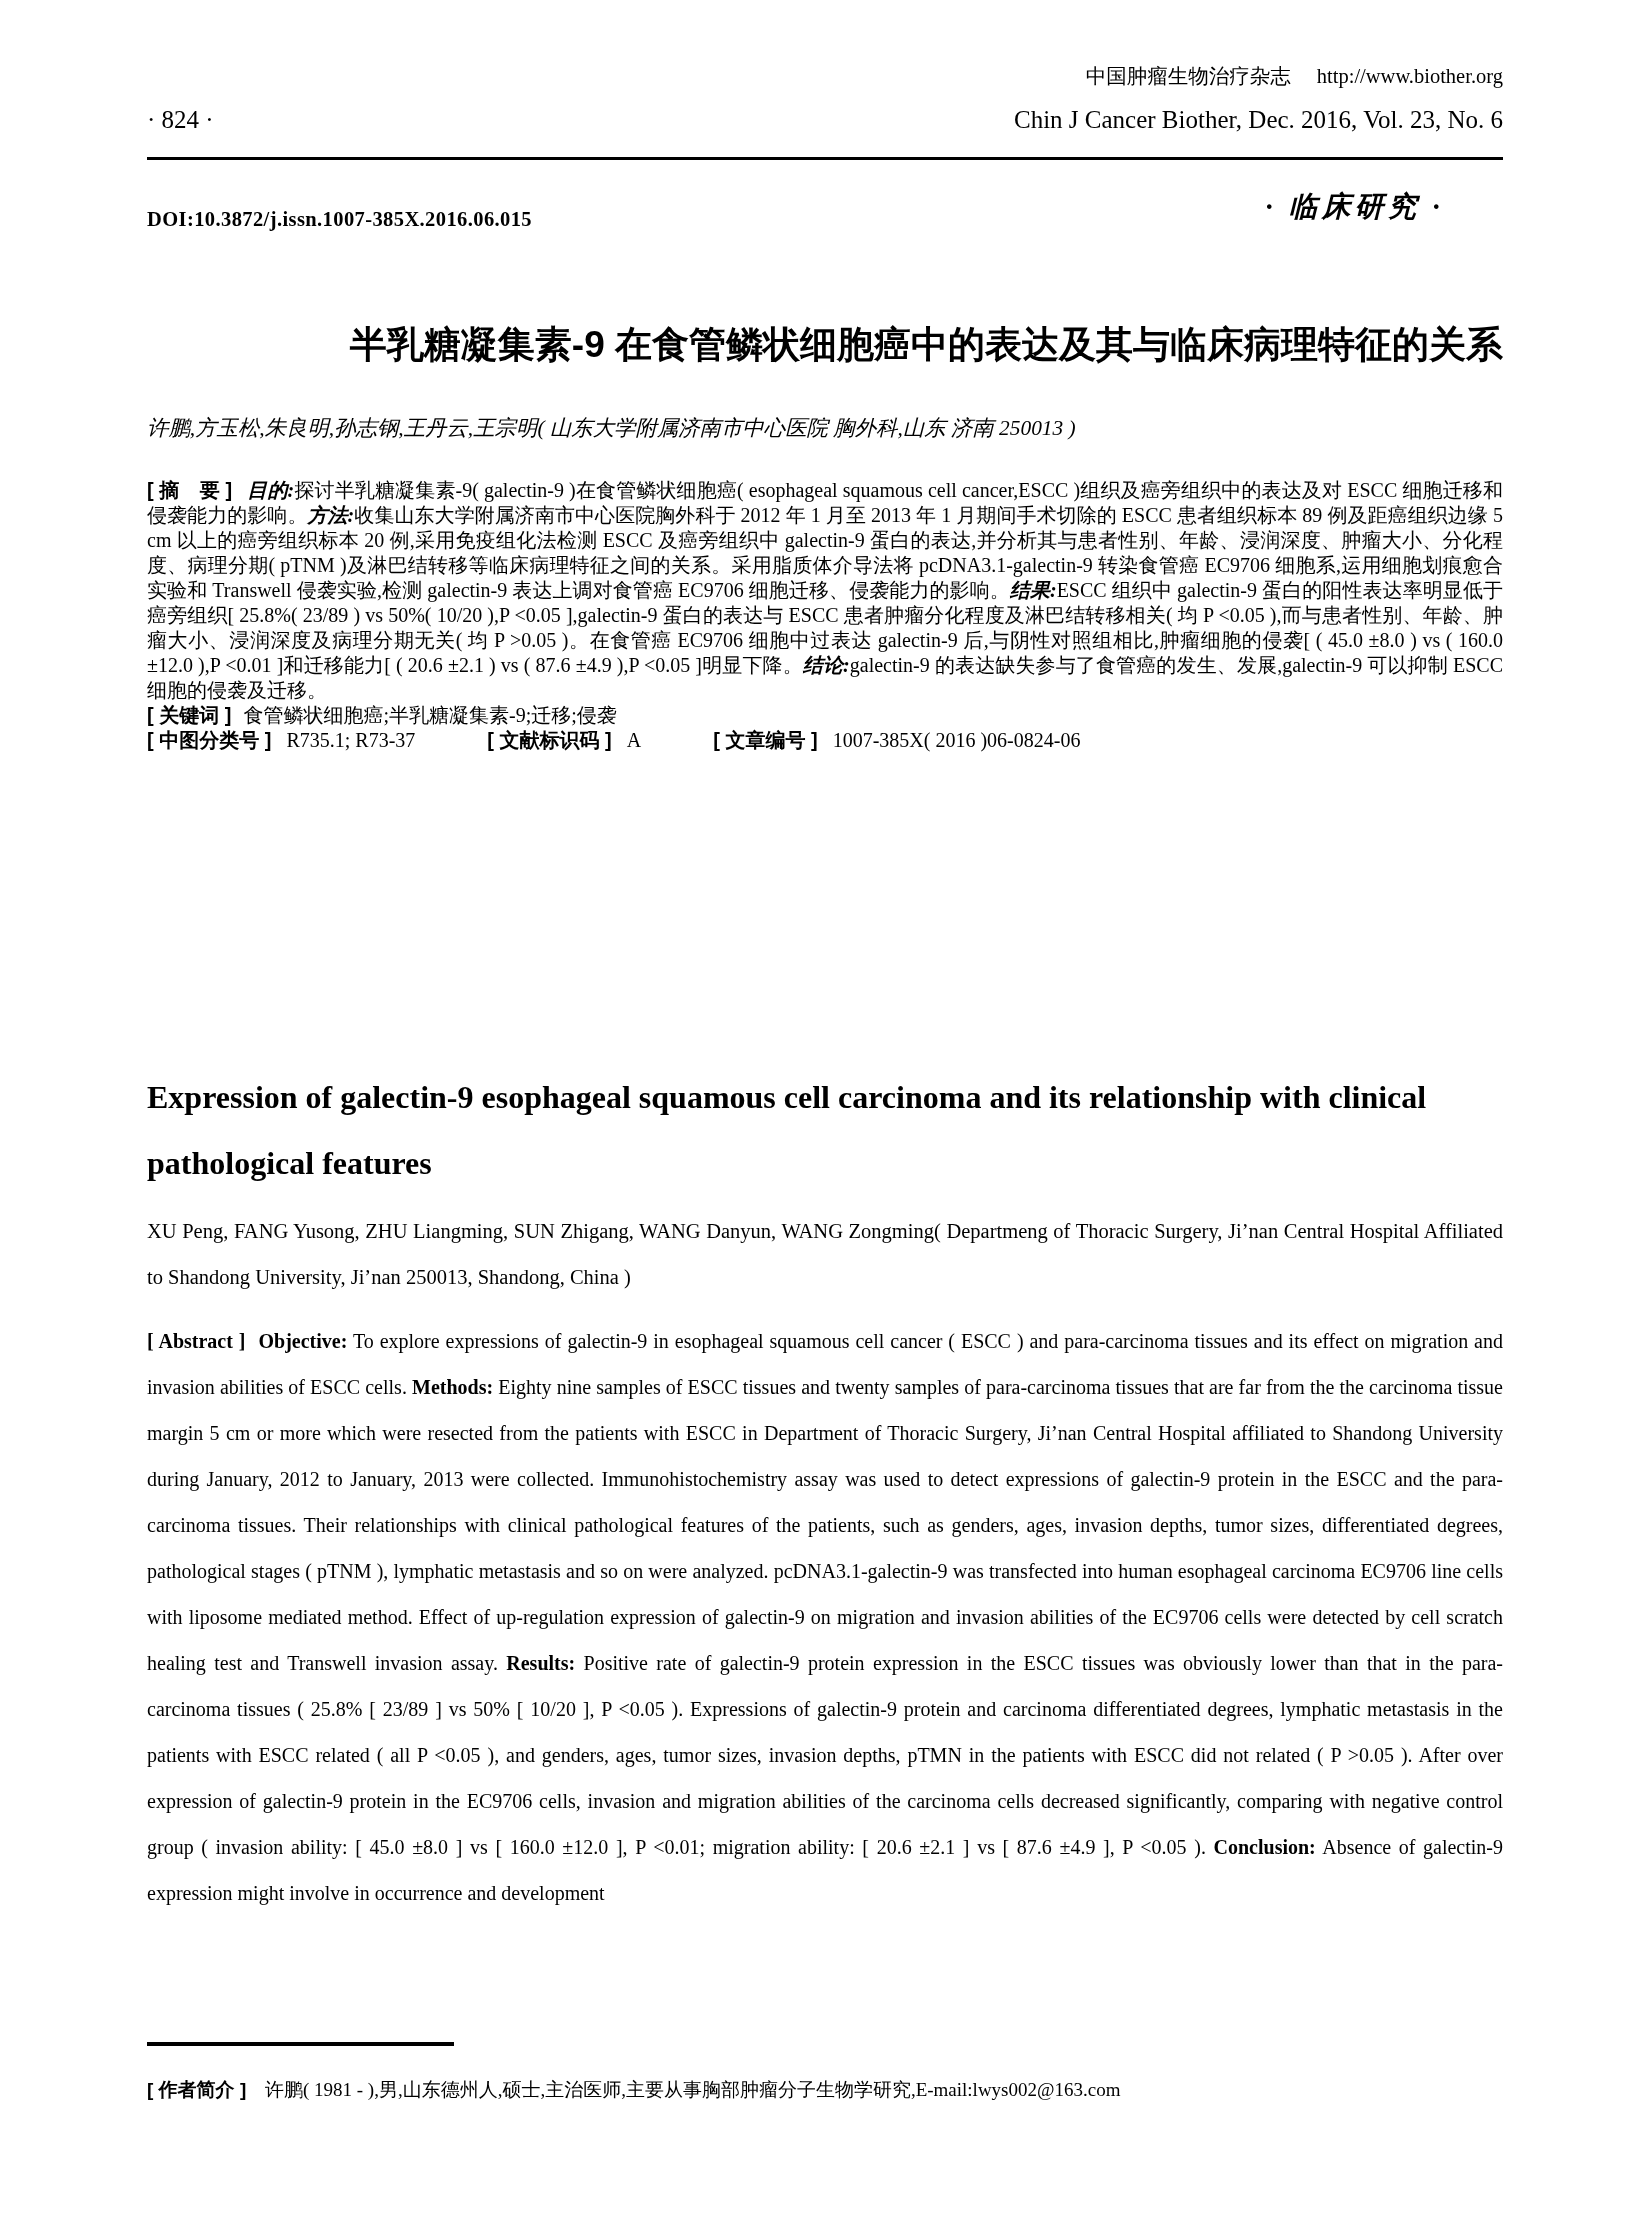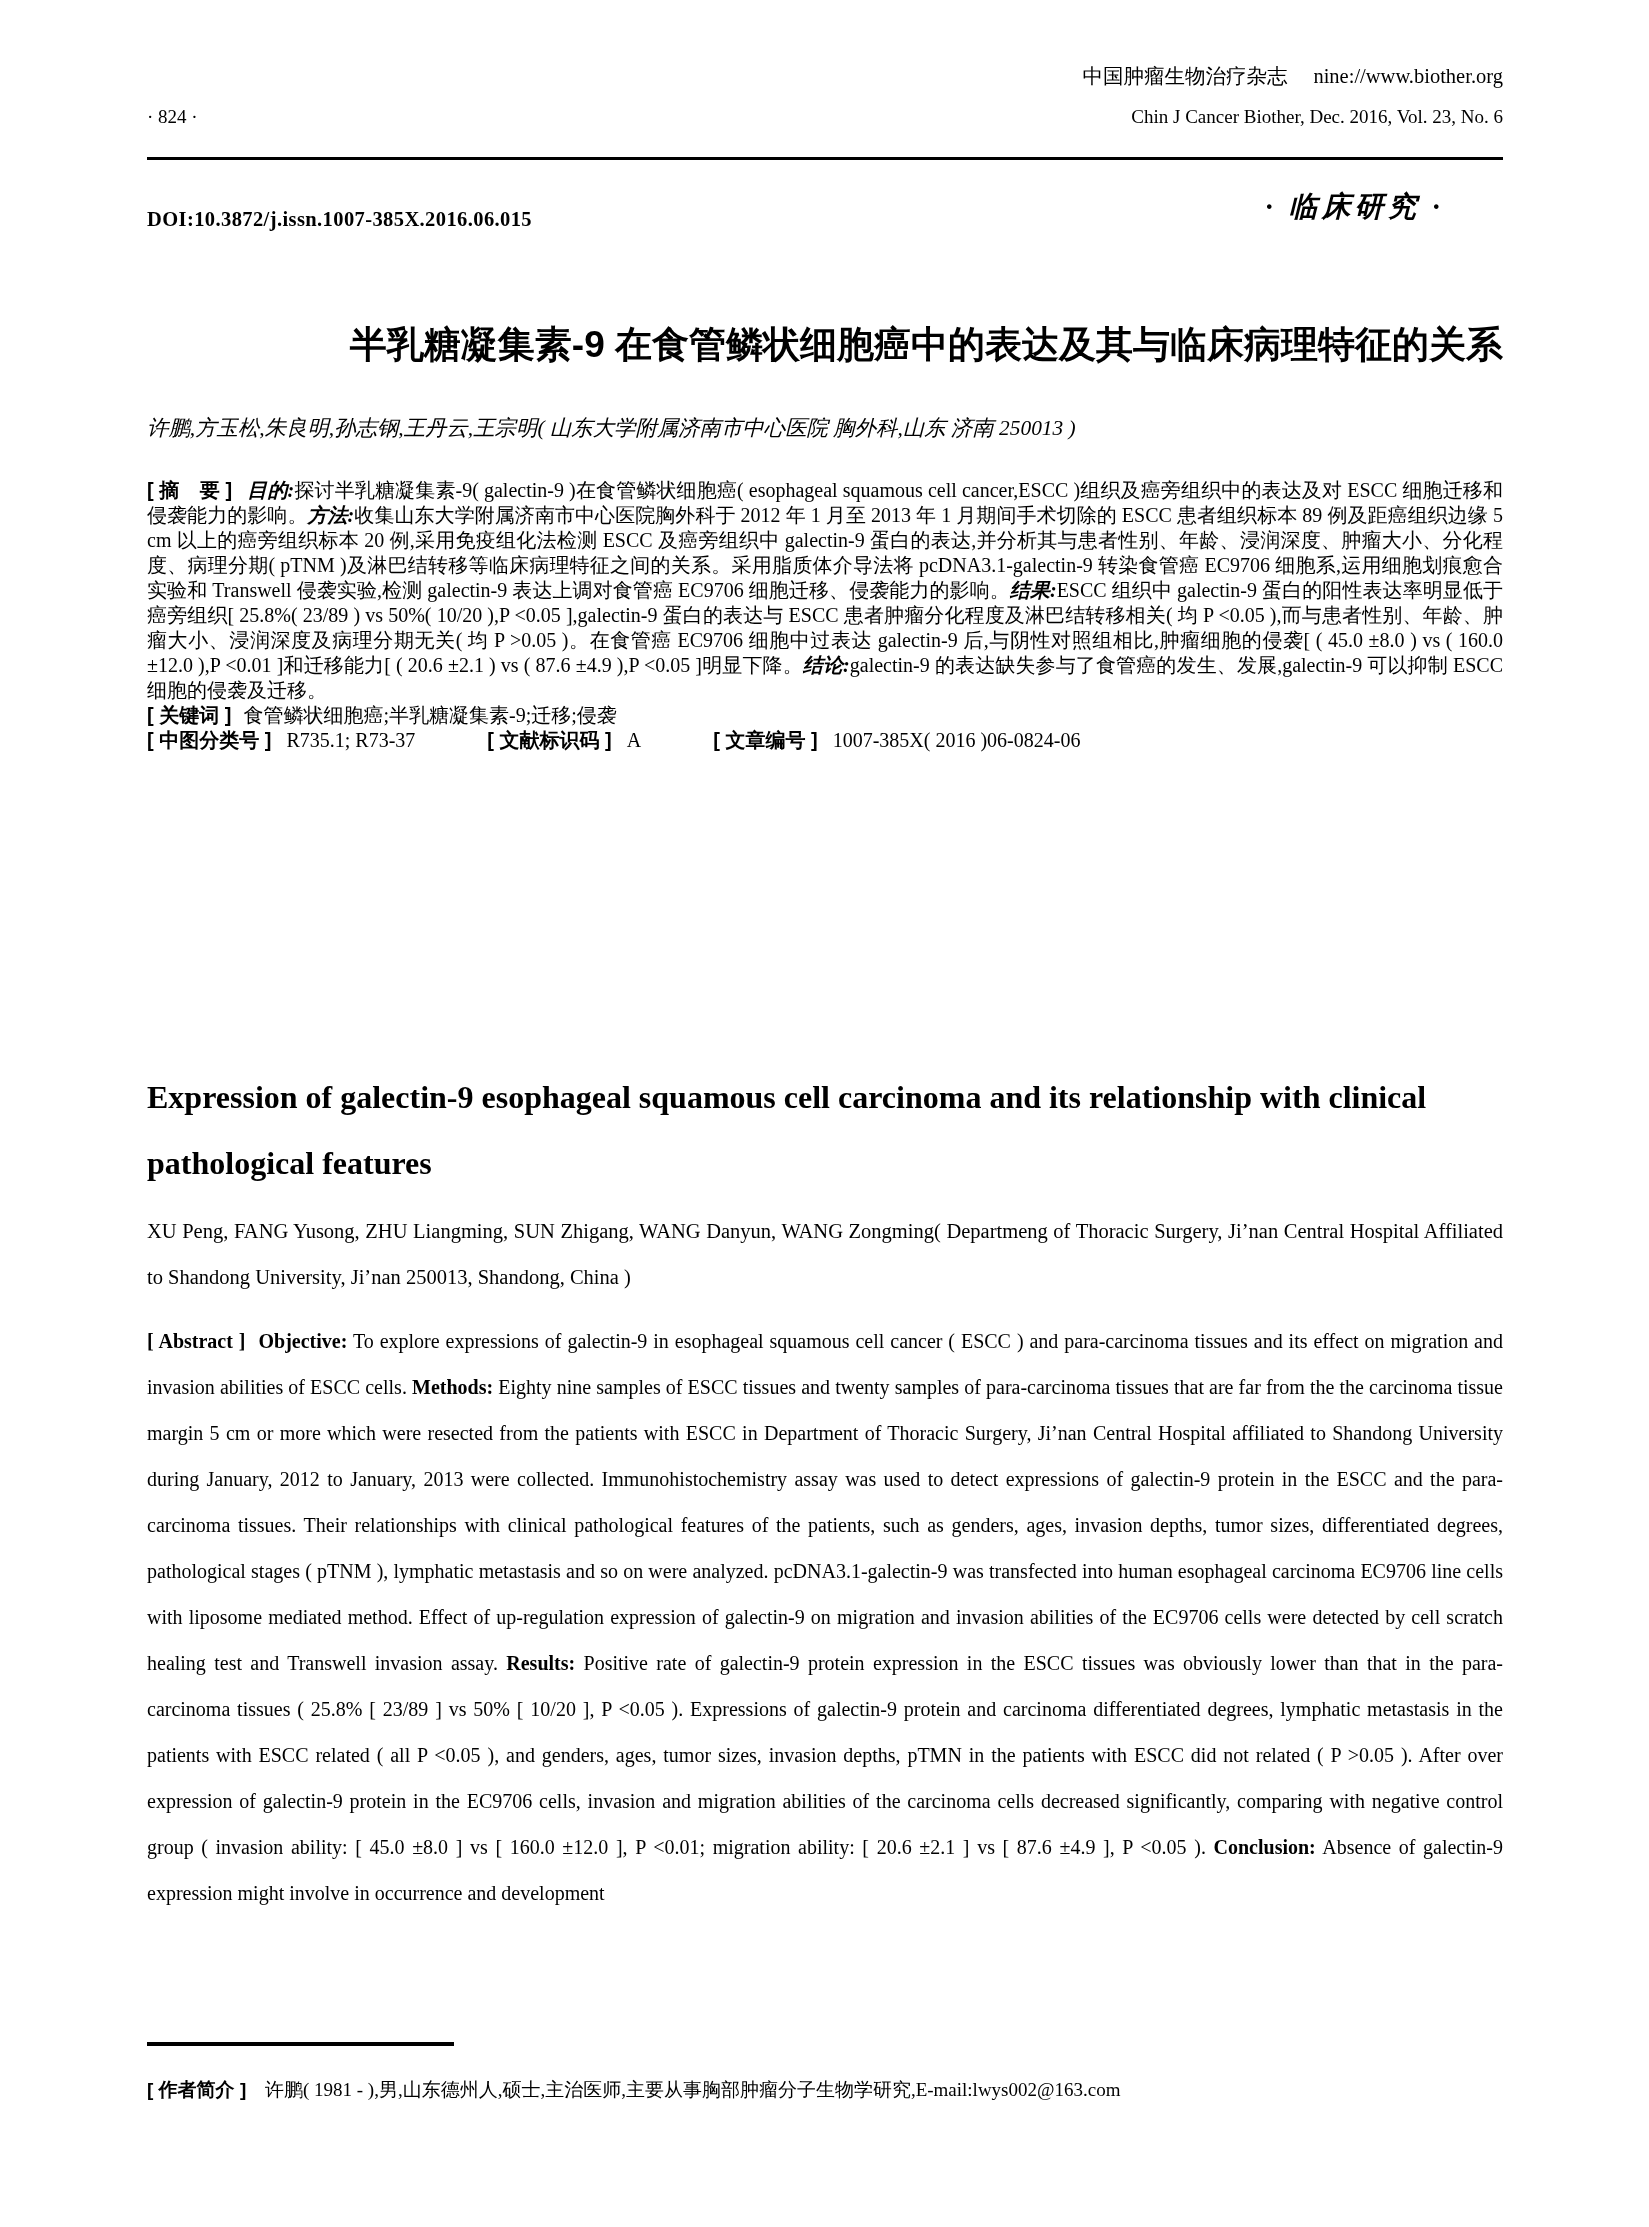--- a/index.html
+++ b/index.html
@@ -17,21 +17,21 @@
 
   
   .hdr-line1 {
     position:absolute; top:62px; left:147px; width:1356px;
     text-align:right; font-size:20.5px; white-space:nowrap;
   }
   .hdr-line1 .journal-url { margin-left:26px; }
   .hdr-line2 {
     position:absolute; top:106px; left:147px; width:1356px;
     display:flex; justify-content:space-between; align-items:flex-end;
-    font-size:19px;
+    font-size:25px;
   }
   .header-rule {
     position:absolute; top:157px; left:147px; width:1356px; height:3.1px;
     background:#000;
   }
 
   
   .doi {
     position:absolute; top:208px; left:147px;
     font-size:20.5px; font-weight:bold; letter-spacing:0.4px;text-align:right;
@@ -99,21 +99,21 @@
     font-size:19px; line-height:42px;
   }
   .footnotes .abs-label { margin-right:18.7px; }
 </style>
 </head>
 <body>
 
 <div class="page">
 
   <div class="hdr-line1">
-    <span>中国肿瘤生物治疗杂志</span><span class="journal-url">nine://www.biother.org</span>
+    <span>中国肿瘤生物治疗杂志</span><span class="journal-url">http://www.biother.org</span>
   </div>
   <div class="hdr-line2">
     <span>· 824 ·</span>
     <span>Chin J Cancer Biother, Dec. 2016, Vol. 23, No. 6</span>
   </div>
   <div class="header-rule"></div>
 
   <div class="doi">DOI:10.3872/j.issn.1007-385X.2016.06.015</div>
   <div class="column-label">· 临床研究 ·</div>
 

